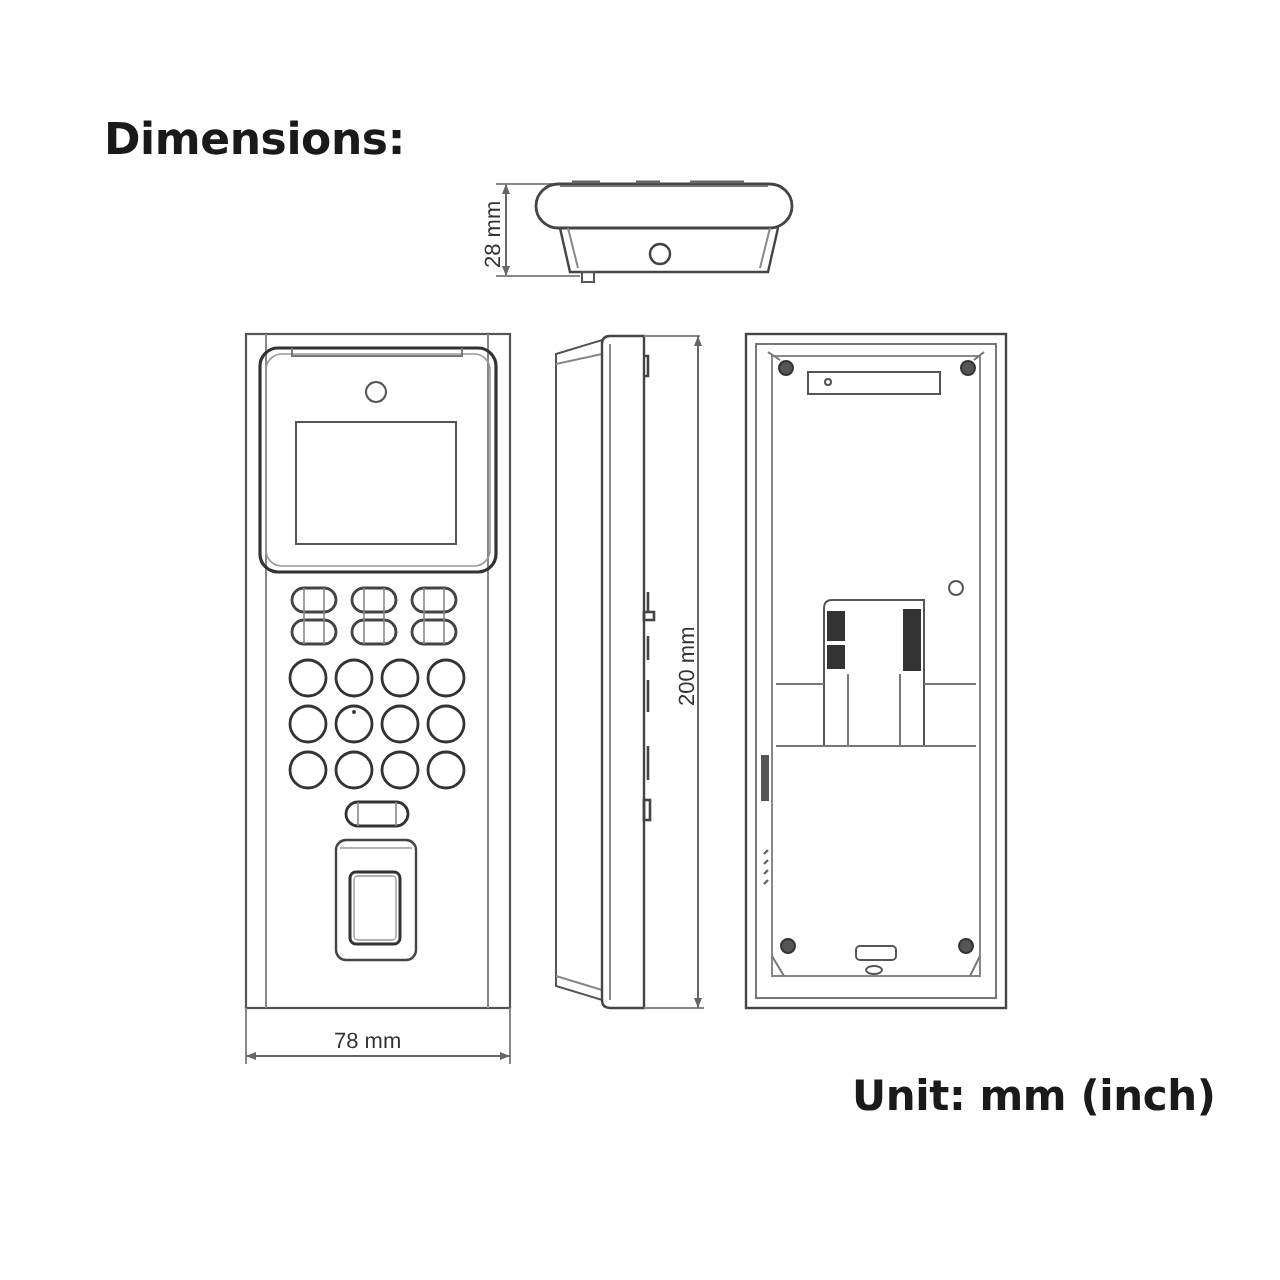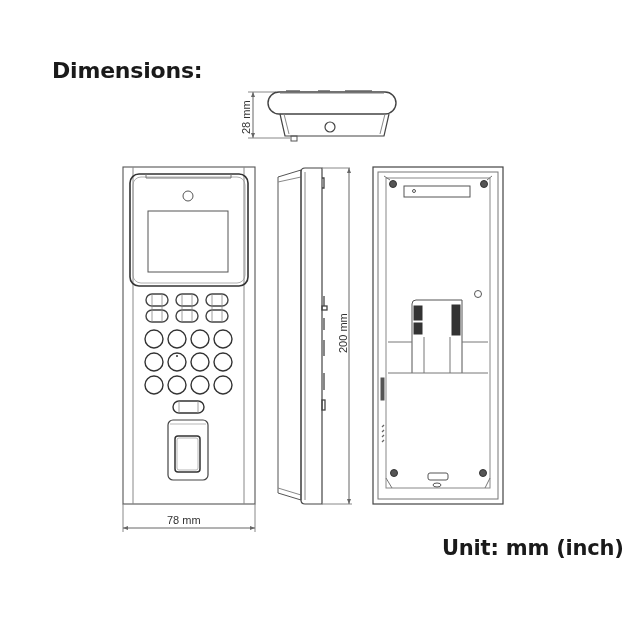--- a/index.html
+++ b/index.html
@@ -1,18 +1,18 @@
 <!DOCTYPE html>
 <html><head>
 <meta charset="utf-8">
 <style>
   html, body { margin: 0; padding: 0; background: #ffffff; }
   body { width: 640px; height: 640px; position: relative; overflow: hidden; font-family: "Liberation Sans", sans-serif; }
   .title { position: absolute; left: 52px; top: 58px; font-size: 22px; font-weight: bold; color: #1a1a1a; font-family: "DejaVu Sans", sans-serif; letter-spacing: -0.2px; }
-  .unit { position: absolute; left: 426px; top: 536px; font-size: 21px; font-weight: bold; color: #1a1a1a; font-family: "DejaVu Sans", sans-serif; letter-spacing: -0.2px; margin-left: 16px; }
+  .unit { position: absolute; left: 426px; top: 536px; font-size: 21px; font-weight: bold; color: #1a1a1a; font-family: "DejaVu Sans", sans-serif; letter-spacing: -0.2px; }
   svg.drawing { position: absolute; left: 0; top: 0; }
   .dimtext { font-family: "Liberation Sans", sans-serif; font-size: 11px; fill: #333; }
 </style>
 </head>
 <body>
 
 <div class="title">Dimensions:</div>
 
 <svg class="drawing" width="640" height="640" viewBox="0 0 640 640" fill="none" stroke="#555" stroke-width="1">
 

